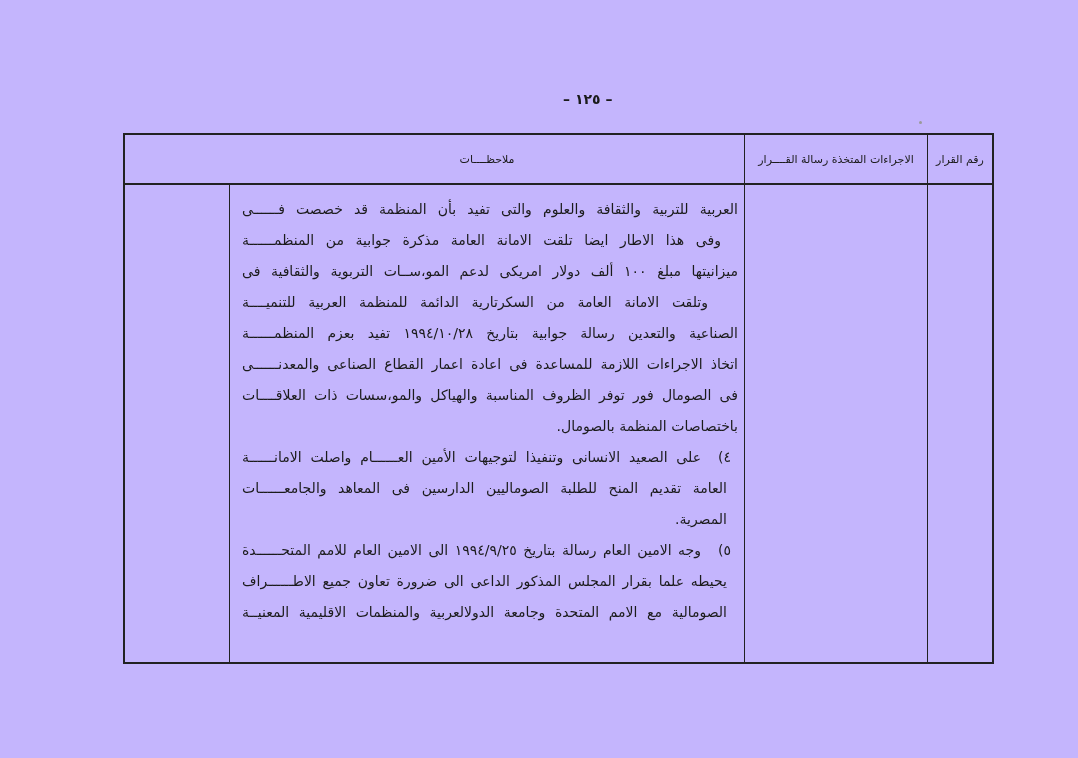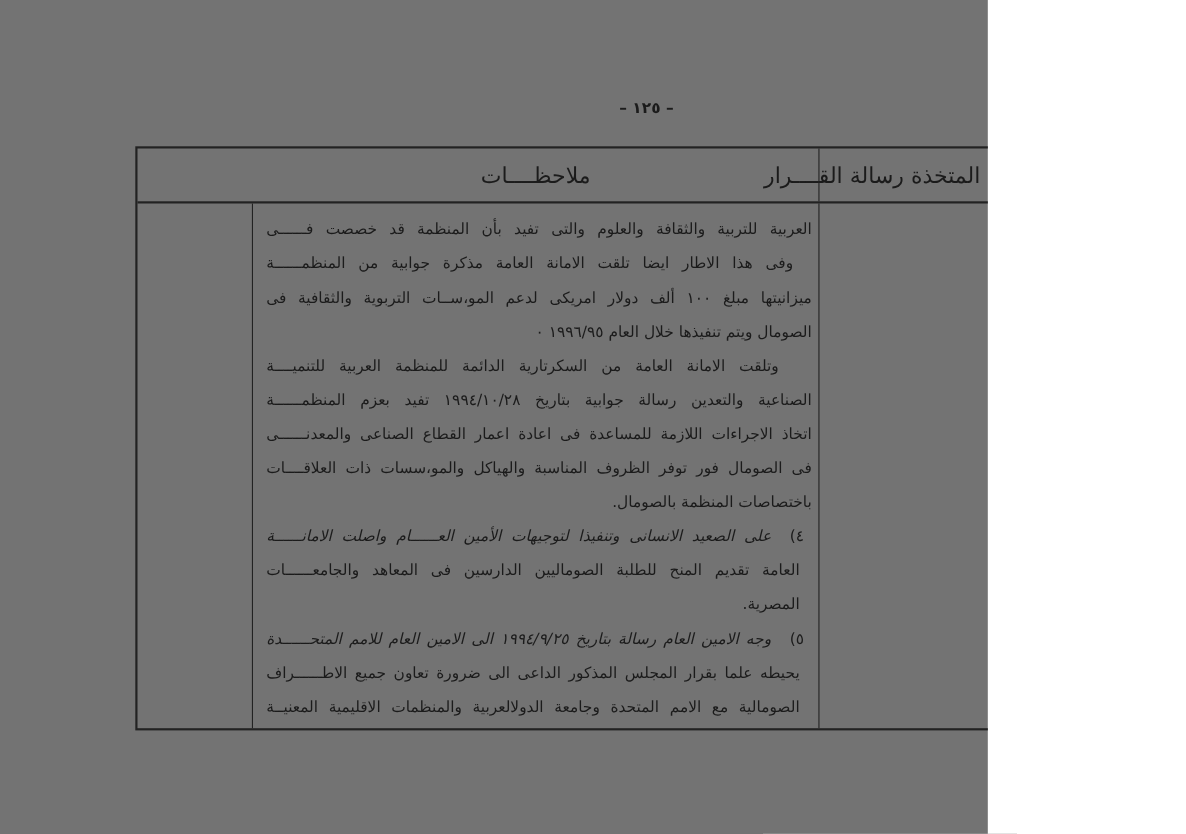--- a/index.html
+++ b/index.html
@@ -3,22 +3,22 @@
 <meta charset="utf-8">
 <style>
   html,body { margin:0; padding:0; }
   body {
     font-family: "DejaVu Sans", sans-serif;
     background:#ffffff;
     color:#1b1b1b;
   }
   .page {
     position:relative;
-    width:898px; height:758px;
-    background:#737373;
+    width:1078px; height:758px;
+    background:#c4b5fd;
     overflow:hidden;
   }
   .page-number {
     position:absolute;
     top:91px; left:563px;
     font-size:14px;
     font-weight:bold;
     letter-spacing:2px;
     direction:rtl;
     white-space:nowrap;
@@ -39,42 +39,42 @@
     display:grid;
     grid-template-columns:64px 183px 515px 101px; 
     direction:rtl;
   }
   .t-row.header { border-bottom:2px solid #222; }
   .cell { box-sizing:border-box; }
   .cell + .cell { border-left:none; border-inline-start:1.5px solid #222; }
   .header .cell {
     height:48px;
     display:flex; align-items:center; justify-content:center;
-    font-size:20px;
+    font-size:11px;
     white-space:nowrap;
   }
   .body-row .cell { height:477px; }
   .body-text {
     direction:rtl;
     padding:9px 6px 0 12px;
     font-size:14px;
     line-height:31px;
   }
   .ln { height:31px; overflow:hidden; white-space:nowrap; }
   .ln.j {
     white-space:normal;
     text-align:justify;
     -moz-text-align-last:justify;
     text-align-last:justify;
   }
   .ln.r { text-align:right; }
   .indent-p1 { text-indent:17px; }
   .indent-p2 { text-indent:30px; }
   .list-item { position:relative; margin-right:11px; }
-  .list-item .ln.first { text-indent:26px;font-style:italic; }
+  .list-item .ln.first { text-indent:26px; }
   .item-marker {
     position:absolute;
     top:0; right:-4px;
     line-height:31px;
     font-size:14px;
   }
 </style>
 </head>
 <body>
 
@@ -95,21 +95,20 @@
       <div class="cell"></div>
       <div class="cell"></div>
 
       <div class="cell">
         <div class="body-text">
 
           <div>
             <div class="ln j">العربية للتربية والثقافة والعلوم والتى تفيد بأن المنظمة قد خصصت فــــــى</div>
             <div class="ln j indent-p1">وفى هذا الاطار ايضا تلقت الامانة العامة مذكرة جوابية من المنظمــــــة</div>
             <div class="ln j">ميزانيتها مبلغ ١٠٠ ألف دولار امريكى لدعم المو،ســات التربوية والثقافية فى</div>
-            <div class="ln r">الصومال ويتم تنفيذها خلال العام ١٩٩٦/٩٥ ٠</div>
           </div>
 
           <div>
             <div class="ln j indent-p2">وتلقت الامانة العامة من السكرتارية الدائمة للمنظمة العربية للتنميــــة</div>
             <div class="ln j">الصناعية والتعدين رسالة جوابية بتاريخ ١٩٩٤/١٠/٢٨ تفيد بعزم المنظمــــــة</div>
             <div class="ln j">اتخاذ الاجراءات اللازمة للمساعدة فى اعادة اعمار القطاع الصناعى والمعدنــــــى</div>
             <div class="ln j">فى الصومال فور توفر الظروف المناسبة والهياكل والمو،سسات ذات العلاقــــات</div>
             <div class="ln r">باختصاصات المنظمة بالصومال.</div>
           </div>
 

